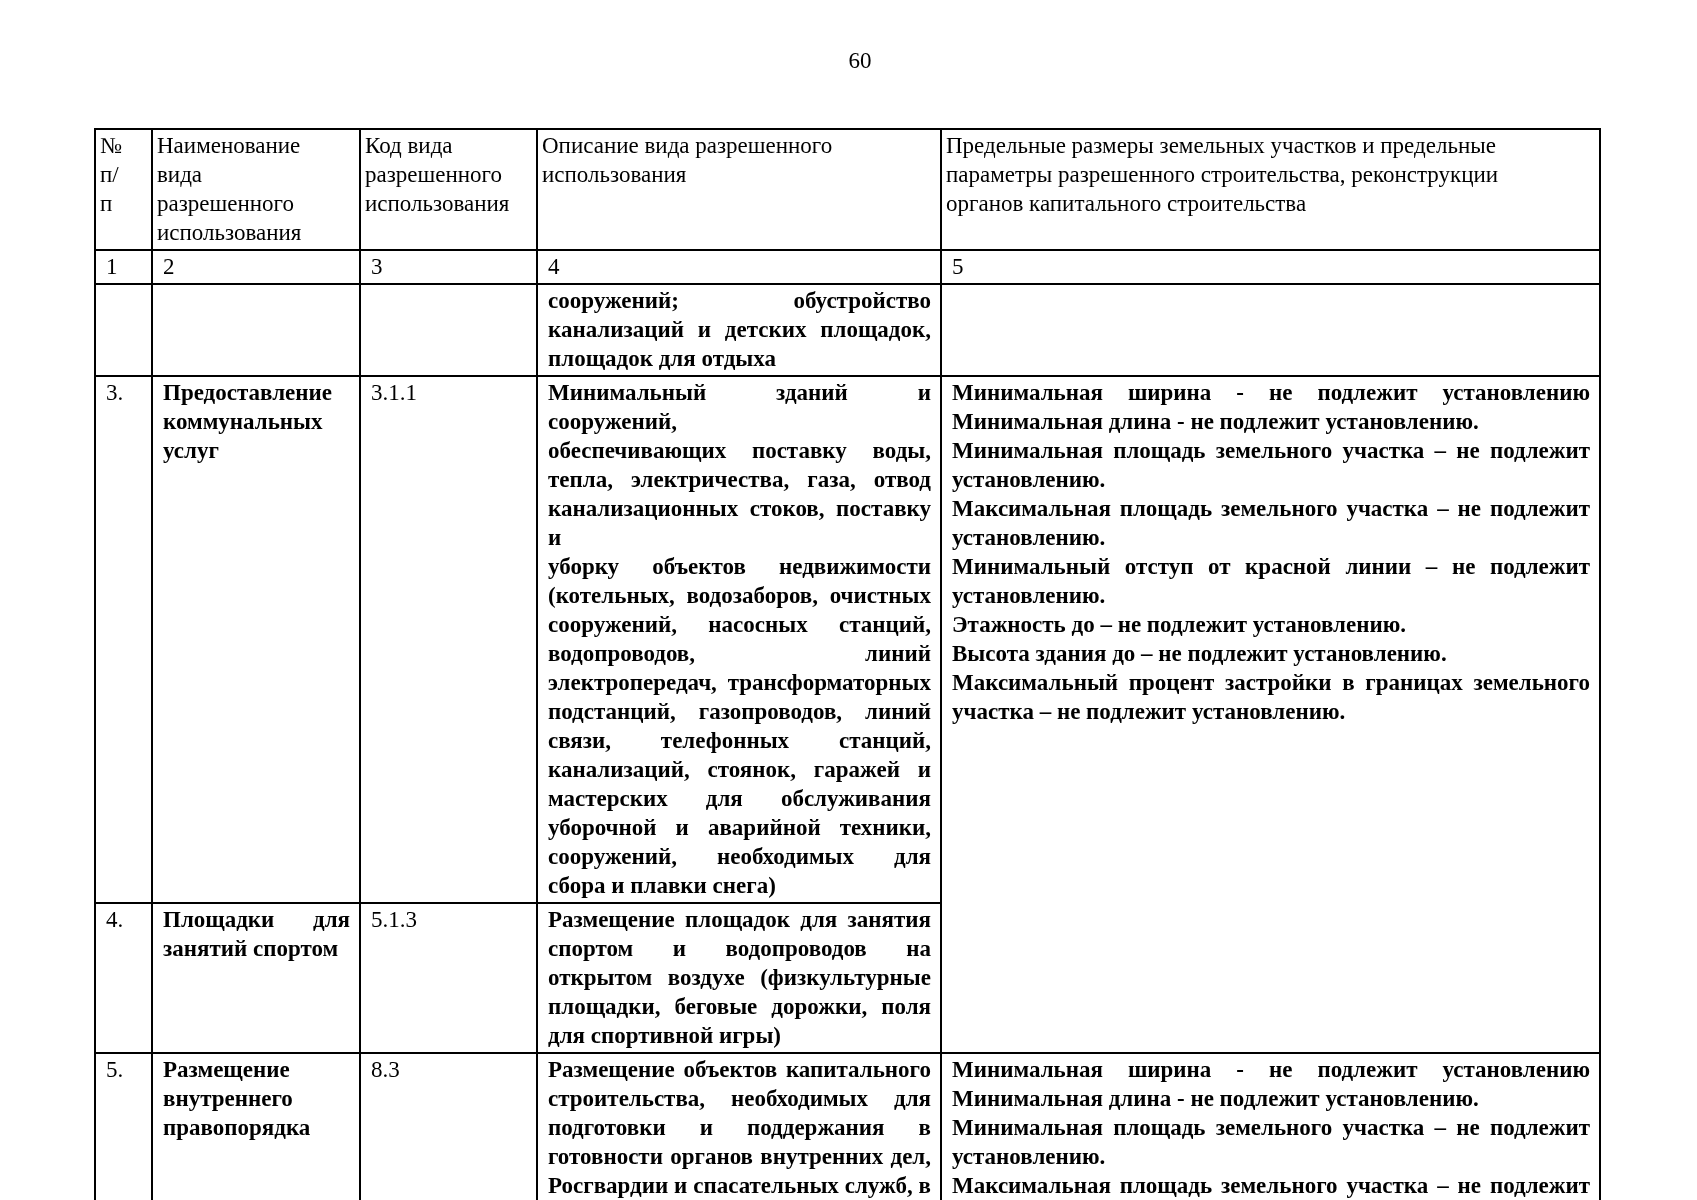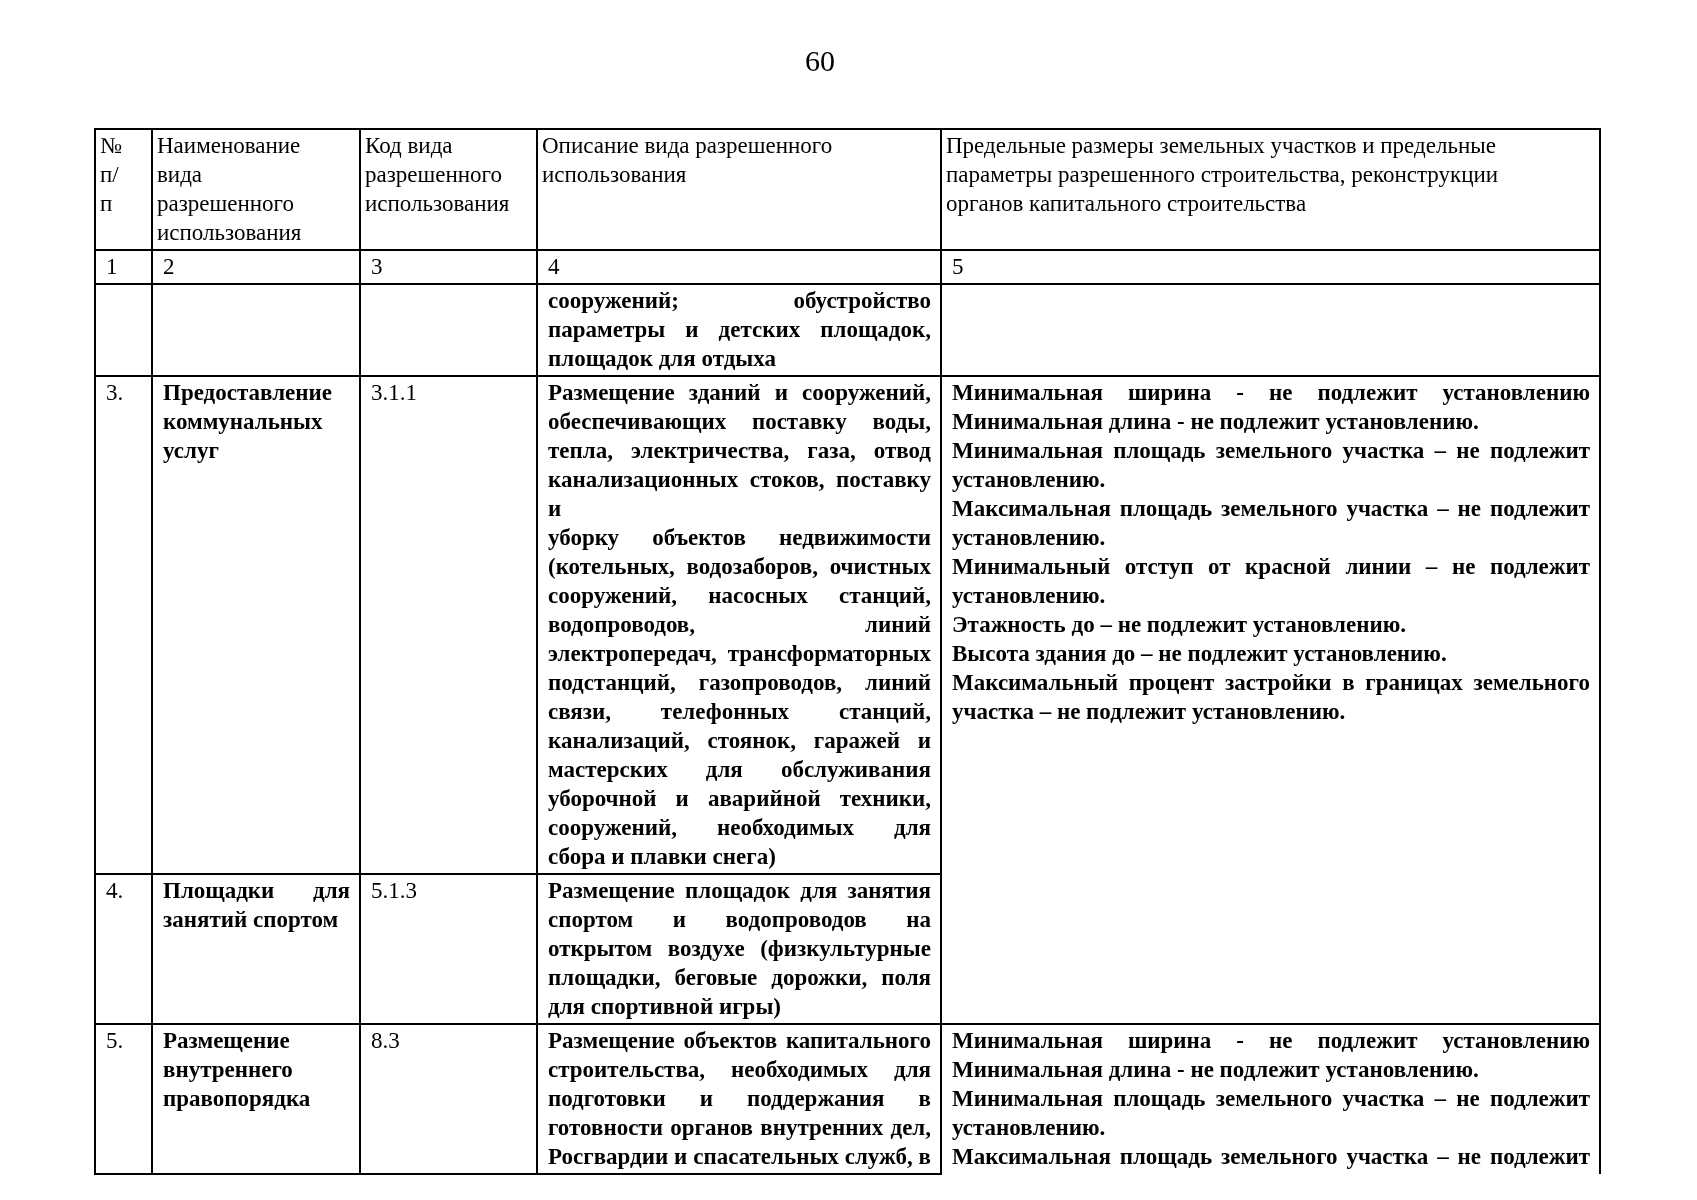--- a/index.html
+++ b/index.html
@@ -14,22 +14,23 @@
     overflow: hidden;
     font-family: "Liberation Serif", "DejaVu Serif", serif;
     color: #000000;
   }
   .page-number {
     position: absolute;
     top: 46px;
     left: 0;
     width: 1640px;
     text-align: center;
-    font-size: 30px;
+    font-size: 23px;
     line-height: 29px;
+    padding-left: 40px;
   }
   table.doc-table {
     position: absolute;
     left: 94px;
     top: 128px;
     width: 1505px;
     border-collapse: collapse;
     table-layout: fixed;
   }
   .doc-table th,
@@ -108,39 +109,39 @@
       <td class="idx">4</td>
       <td class="idx">5</td>
     </tr>
     <tr>
       <td class="cell-num"></td>
       <td></td>
       <td></td>
       <td>
           <div class="para">
             <div class="line j">сооружений; обустройство</div>
-            <div class="line j">параметры и детских площадок,</div>
+            <div class="line j">канализаций и детских площадок,</div>
             <div class="line">площадок для отдыха</div>
           </div>
         </td>
       <td></td>
     </tr>
     <tr>
       <td class="cell-num">3.</td>
       <td>
           <div class="para">
             <div class="line j">Предоставление</div>
             <div class="line j">коммунальных</div>
             <div class="line">услуг</div>
           </div>
         </td>
       <td>3.1.1</td>
       <td>
           <div class="para">
-            <div class="line j">Размещение зданий и сооружений,</div>
+            <div class="line j">Минимальный зданий и сооружений,</div>
             <div class="line j">обеспечивающих поставку воды,</div>
             <div class="line j">тепла, электричества, газа, отвод</div>
             <div class="line j">канализационных стоков, поставку и</div>
             <div class="line j">уборку объектов недвижимости</div>
             <div class="line j">(котельных, водозаборов, очистных</div>
             <div class="line j">сооружений, насосных станций,</div>
             <div class="line j">водопроводов, линий</div>
             <div class="line j">электропередач, трансформаторных</div>
             <div class="line j">подстанций, газопроводов, линий</div>
             <div class="line j">связи, телефонных станций,</div>

